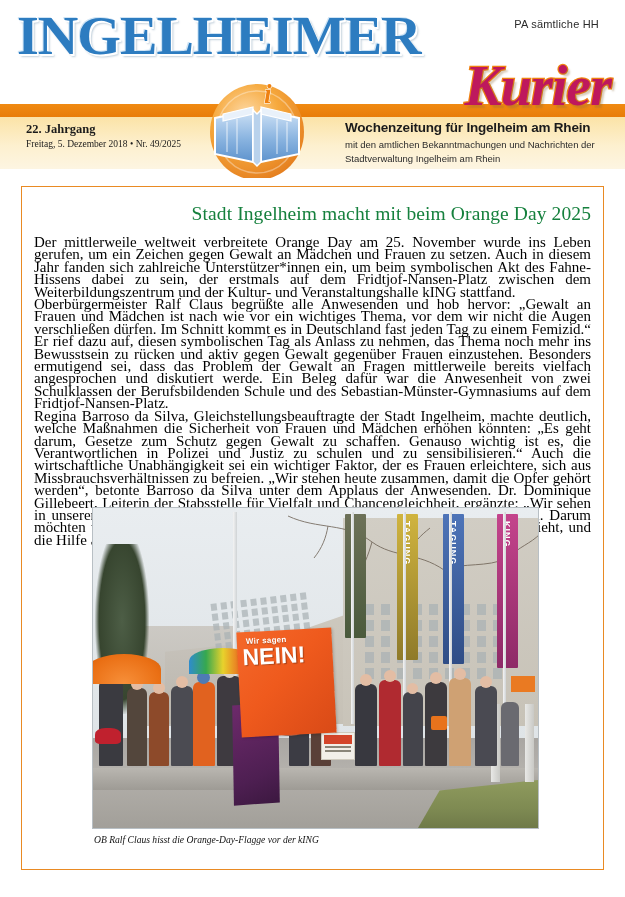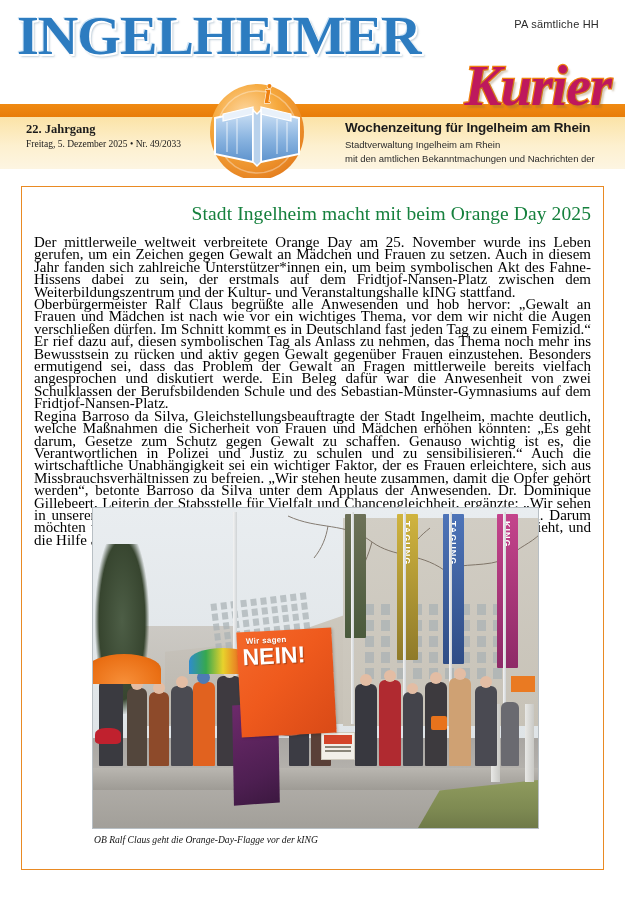--- a/index.html
+++ b/index.html
@@ -371,28 +371,28 @@
 
       <path d="M24 48 L24 78 M34 45 L34 80" stroke="#ffffff" stroke-opacity=".55" stroke-width="1.4" fill="none"></path>
       <path d="M84 48 L84 78 M74 45 L74 80" stroke="#ffffff" stroke-opacity=".55" stroke-width="1.4" fill="none"></path>
 
       <text x="61" y="29" font-family="Liberation Serif, serif" font-style="italic" font-weight="bold" font-size="27" fill="#ef8110" stroke="#ffffff" stroke-width="1.1" paint-order="stroke">i</text>
     </svg>
   </div>
 
   <div class="band-left">
     <div class="jahrgang">22. Jahrgang</div>
-    <div class="dateline">Freitag, 5. Dezember 2025 • Nr. 49/2033</div>
+    <div class="dateline">Freitag, 5. Dezember 2018 • Nr. 49/2025</div>
   </div>
 
   <div class="band-right">
     <div class="main">Wochenzeitung für Ingelheim am Rhein</div>
     <div class="sub">
+      <div>mit den amtlichen Bekanntmachungen und Nachrichten der</div>
       <div>Stadtverwaltung Ingelheim am Rhein</div>
-      <div>mit den amtlichen Bekanntmachungen und Nachrichten der</div>
     </div>
   </div>
 </div>
 
 <div class="article-box">
 
   <h1 class="headline">Stadt Ingelheim macht mit beim Orange Day 2025</h1>
 
   <div class="body-text">
     <p>Der mittlerweile weltweit verbreitete Orange Day am 25. November wurde ins Leben gerufen, um ein Zeichen gegen Gewalt an Mädchen und Frauen zu setzen. Auch in diesem Jahr fanden sich zahlreiche Unterstützer*innen ein, um beim symbolischen Akt des Fahne-Hissens dabei zu sein, der erstmals auf dem Fridtjof-Nansen-Platz zwischen dem Weiterbildungszentrum und der Kultur- und Veranstaltungshalle kING stattfand.</p>
@@ -596,15 +596,15 @@
       </div>
 
       <div class="flag-purple"></div>
       <div class="flag-face"></div>
       <div class="nein-flag">
         <div class="l1">Wir sagen</div>
         <div class="l2">NEIN!</div>
       </div>
 
     </div>
-    <div class="caption">OB Ralf Claus geht die Orange-Day-Flagge vor der kING</div>
+    <div class="caption">OB Ralf Claus hisst die Orange-Day-Flagge vor der kING</div>
   </div>
 </div>
 
 </body></html>

